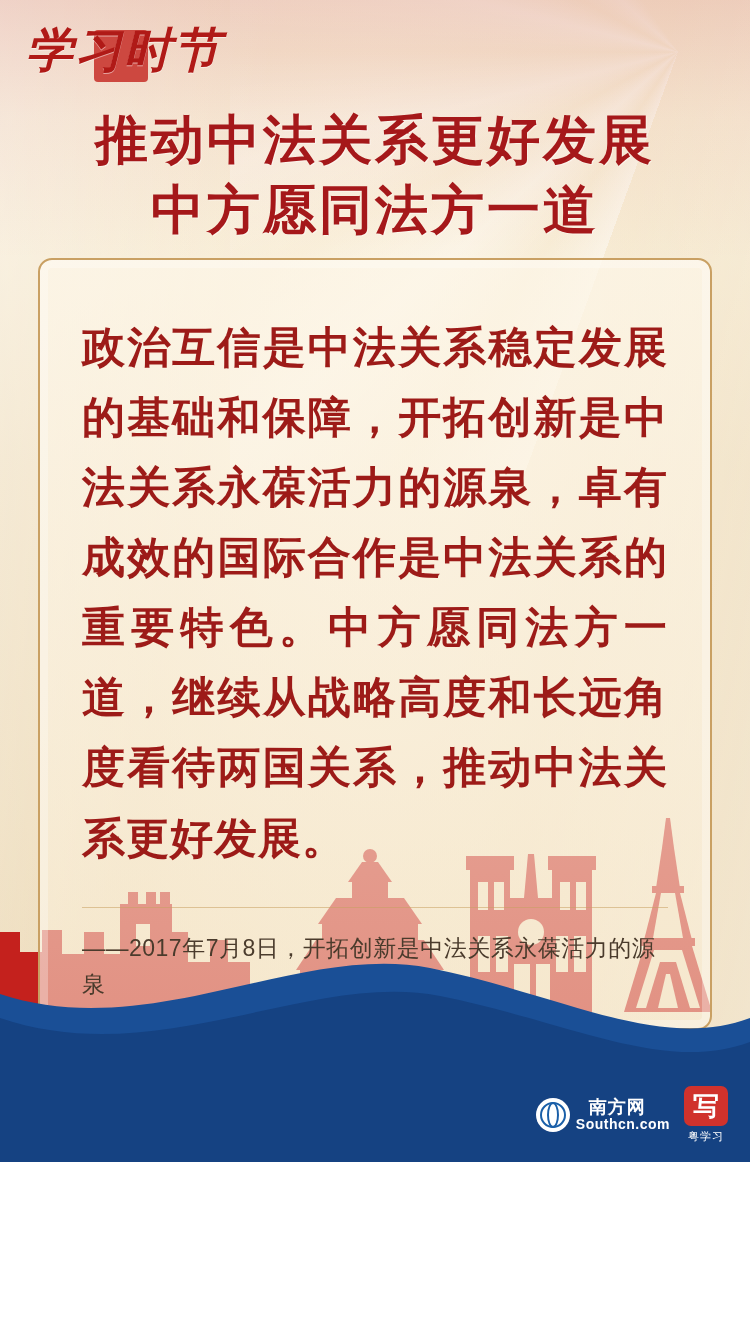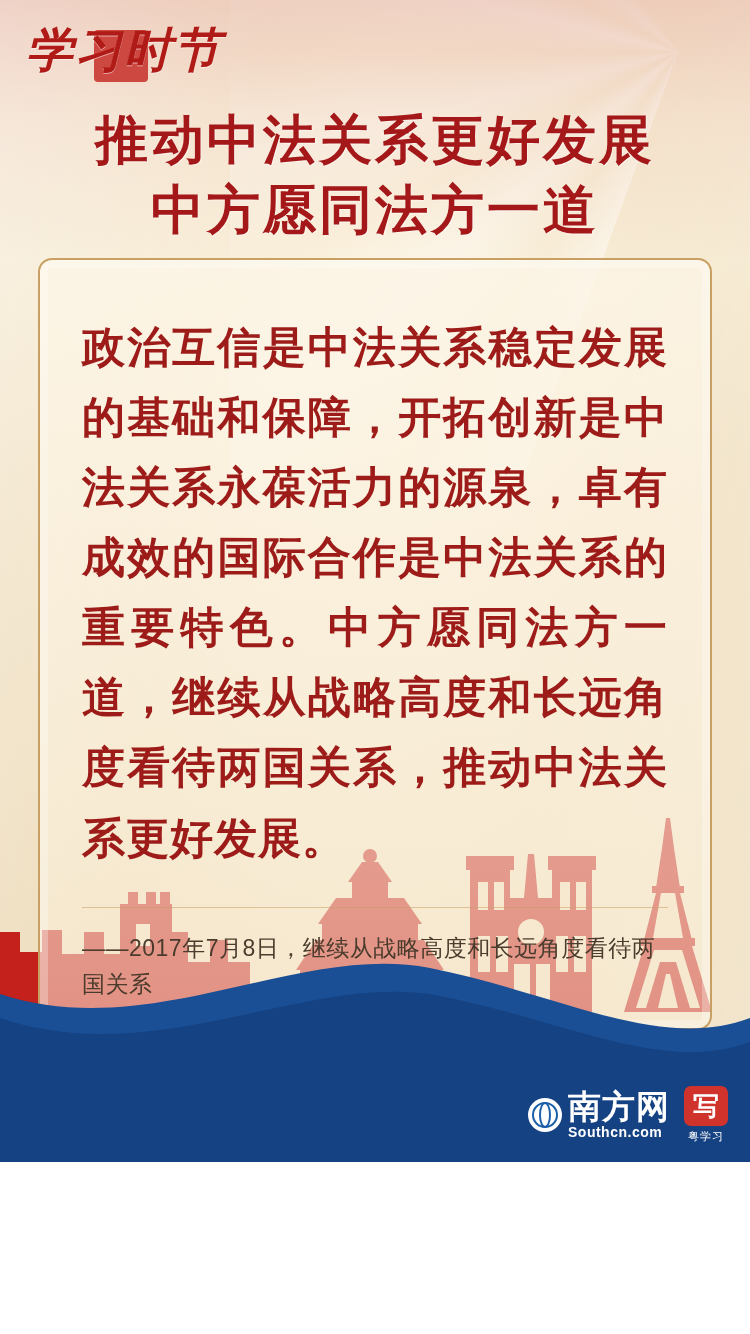--- a/index.html
+++ b/index.html
@@ -221,24 +221,25 @@
     border: 2px solid #1a5fa8;
     box-sizing: border-box;
   }
   .logo-southcn-text {
     display: flex;
     flex-direction: column;
     line-height: 1.05;
   }
   .logo-southcn-cn {
     font-family: "DejaVu Serif", "Liberation Serif", serif;
-    font-size: 33px;
+    font-size: 18px;
     font-weight: bold;
     color: #ffffff;
     letter-spacing: 1px;
+    margin-left: 13px;
   }
   .logo-southcn-en {
     font-family: "Liberation Sans", sans-serif;
     font-size: 14px;
     font-weight: bold;
     color: #ffffff;
     letter-spacing: 0.5px;
   }
   .logo-yuexuexi {
     display: flex;
@@ -282,21 +283,21 @@
 
   <div class="headline">
     <div class="headline-line">推动中法关系更好发展</div>
     <div class="headline-line">中方愿同法方一道</div>
   </div>
 
   <div class="quote-card">
     <div class="quote-inner">
       <div class="quote-text">政治互信是中法关系稳定发展的基础和保障，开拓创新是中法关系永葆活力的源泉，卓有成效的国际合作是中法关系的重要特色。中方愿同法方一道，继续从战略高度和长远角度看待两国关系，推动中法关系更好发展。</div>
       <div class="quote-divider"></div>
-      <div class="quote-source">——2017年7月8日，继续从战略高度和长远角度看待两国关系</div>
+      <div class="quote-source">——2017年7月8日，开拓创新是中法关系永葆活力的源泉</div>
     </div>
   </div>
 
   <svg class="skyline" viewBox="0 0 750 200" preserveAspectRatio="none">
     <g fill="#c4211d">
 
       <g>
         <path d="M0,128 L0,200 L250,200 L250,150 L228,150 L228,128 L210,128 L210,150 L188,150
                  L188,120 L168,120 L168,96 L148,96 L148,120 L128,120 L128,142 L104,142
                  L104,120 L84,120 L84,142 L62,142 L62,118 L42,118 L42,140 L20,140 L20,120 L0,120 Z"></path>

